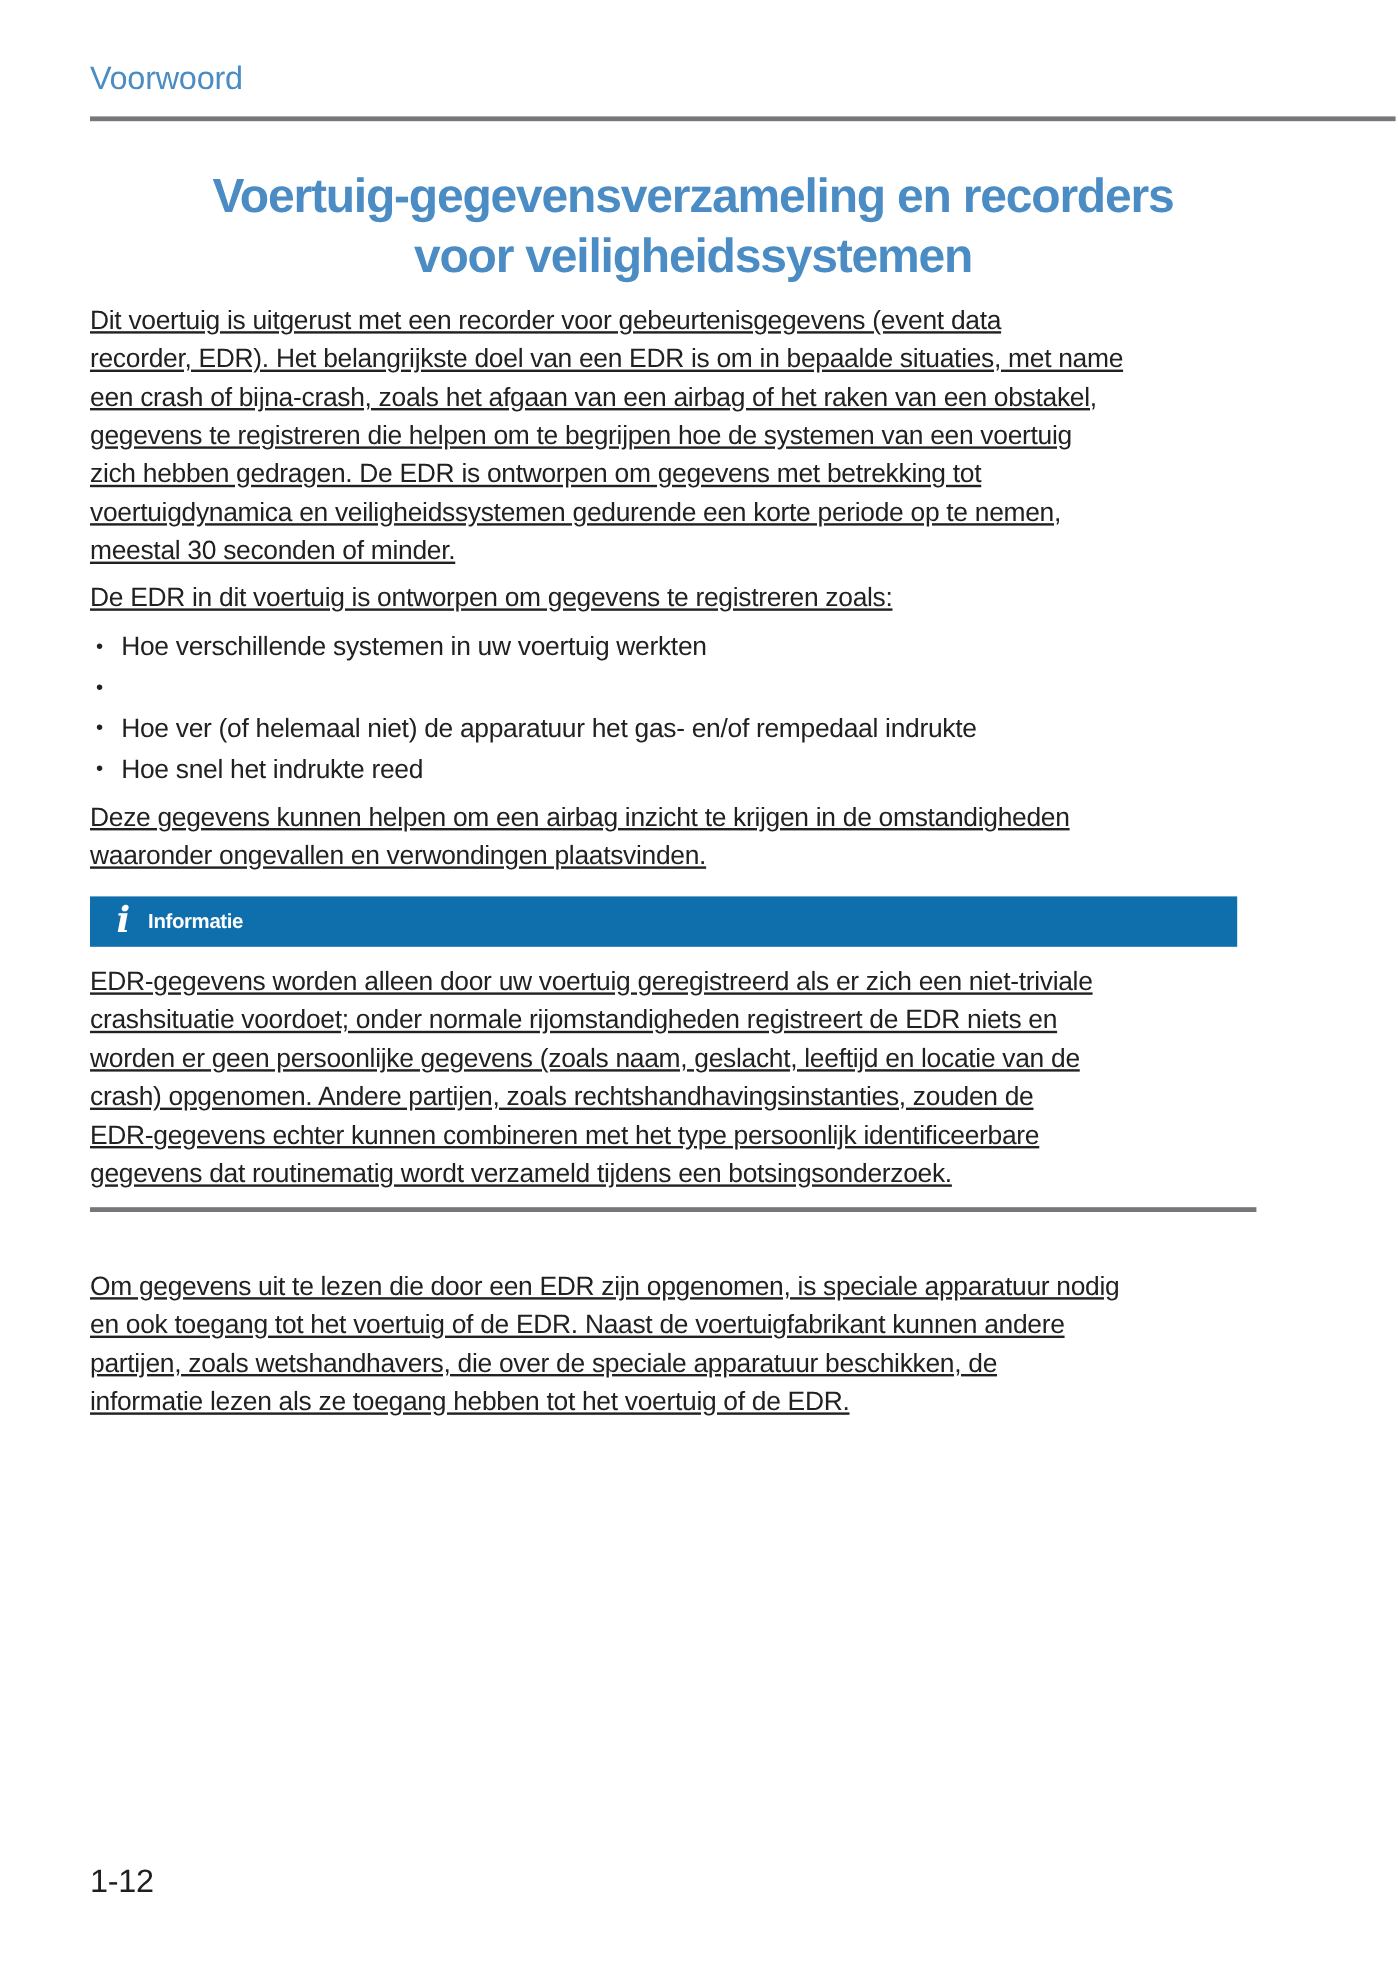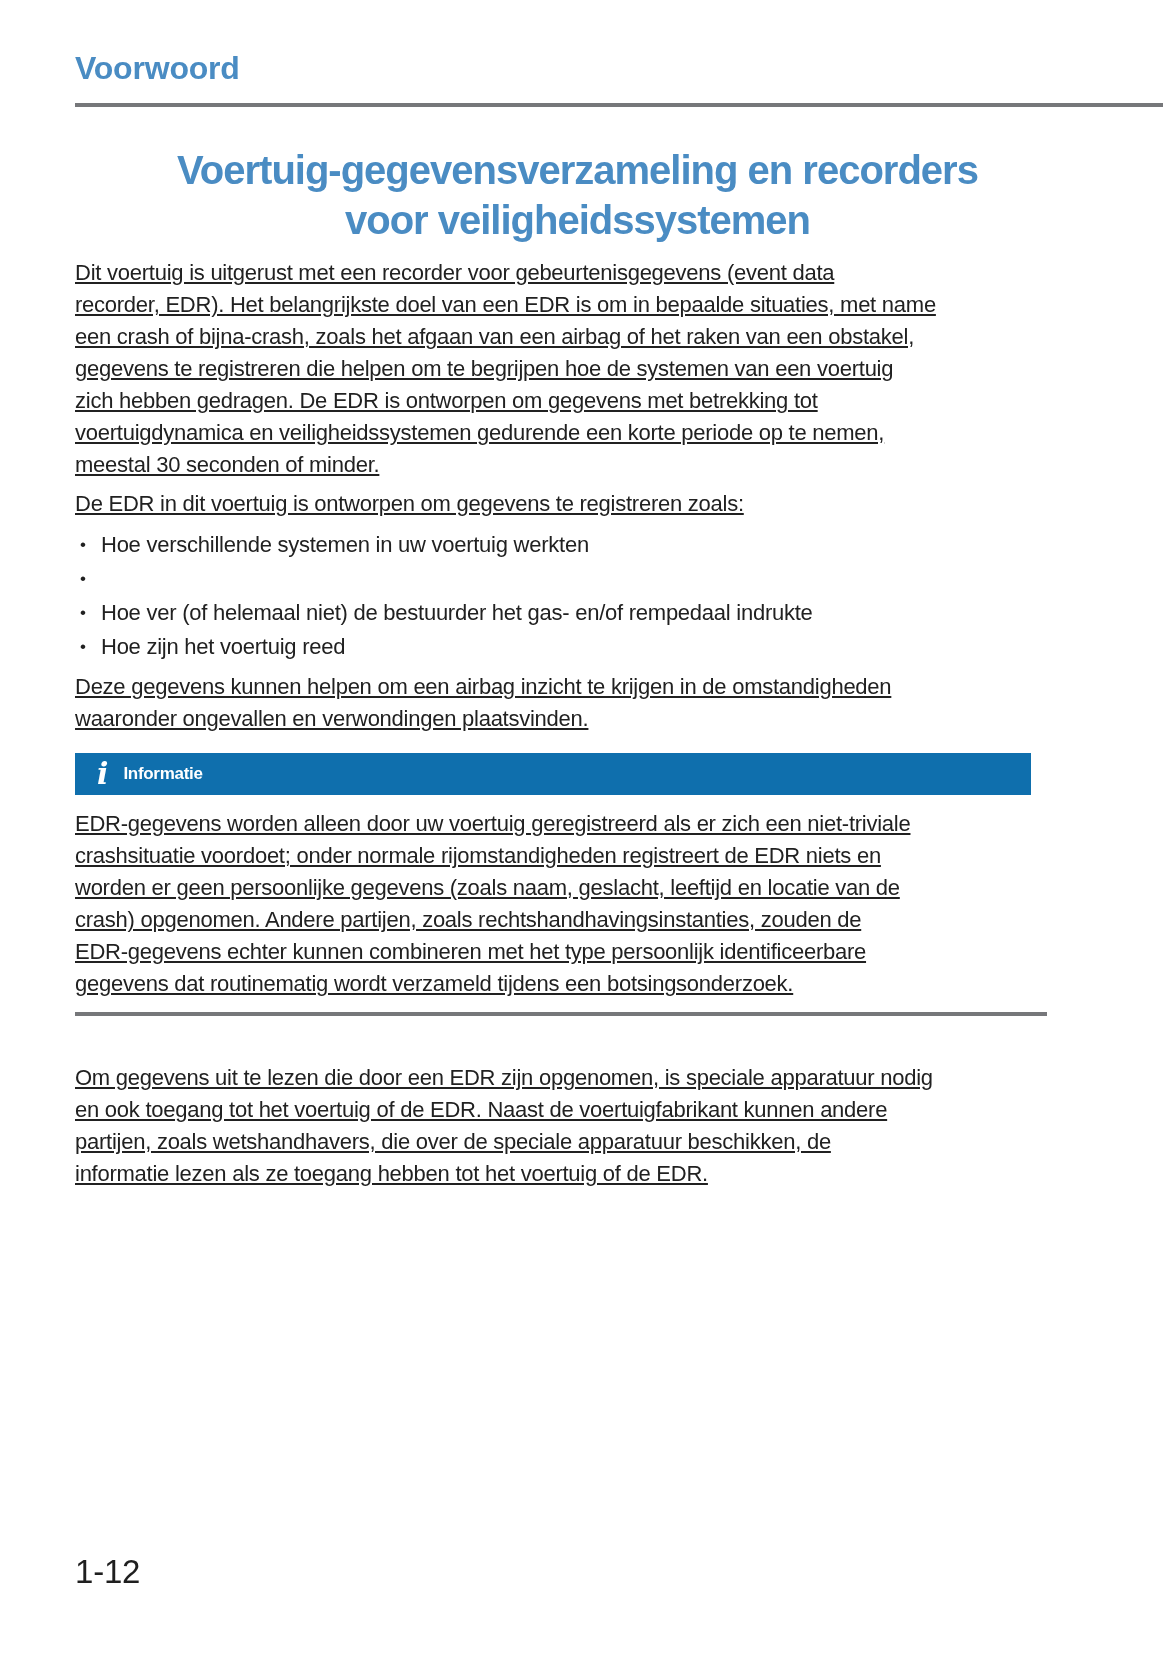--- a/index.html
+++ b/index.html
@@ -13,22 +13,22 @@
   body{
     width:1165px;height:1653px;
     background:#ffffff;
     font-family:"Liberation Sans",sans-serif;
     color:var(--text);
     position:relative;
     overflow:hidden;
   }
   .breadcrumb{
     margin:50px 0 16px 75px;
-    font-size:32px;
-    font-weight:700;
+    font-size:27px;
+    font-weight:400;
     color:var(--accent-blue);
     letter-spacing:-0.2px;
   }
   .toprule{
     height:4px;
     background:var(--rule-gray);
     margin:0 2px 0 75px;
   }
   .content{
     width:1005px;
@@ -104,21 +104,21 @@
     width:972px;
     margin-top:12px;
   }
   .outro{
     margin-top:46px !important;
   }
   .page-number{
     position:absolute;
     left:75px;
     top:1553px;
-    font-size:33px;
+    font-size:27px;
     letter-spacing:-0.2px;
     color:#1f1f1f;
   }
 </style>
 </head>
 <body>
 
 <div>
 
   <div class="breadcrumb">Voorwoord</div>
@@ -143,25 +143,25 @@
     <ul class="bullets">
       <li class="bullet-item">
         <span class="dot">•</span>
         <span>Hoe verschillende systemen in uw voertuig werkten</span>
       </li>
       <li class="bullet-item">
         <span class="dot">•</span>
       </li>
       <li class="bullet-item">
         <span class="dot">•</span>
-        <span>Hoe ver (of helemaal niet) de bestuurder het gas- en/of rempedaal indrukte</span>
+        <span>Hoe ver (of helemaal niet) de apparatuur het gas- en/of rempedaal indrukte</span>
       </li>
       <li class="bullet-item">
         <span class="dot">•</span>
-        <span>Hoe zijn het voertuig reed</span>
+        <span>Hoe snel het indrukte reed</span>
       </li>
     </ul>
 
     <p class="body-text">Deze gegevens kunnen helpen om een airbag inzicht te krijgen in de omstandigheden
 waaronder ongevallen en verwondingen plaatsvinden.</p>
 
     <div class="info-banner">
       <span class="info-icon">i</span>
       <span class="info-label">Informatie</span>
     </div>

